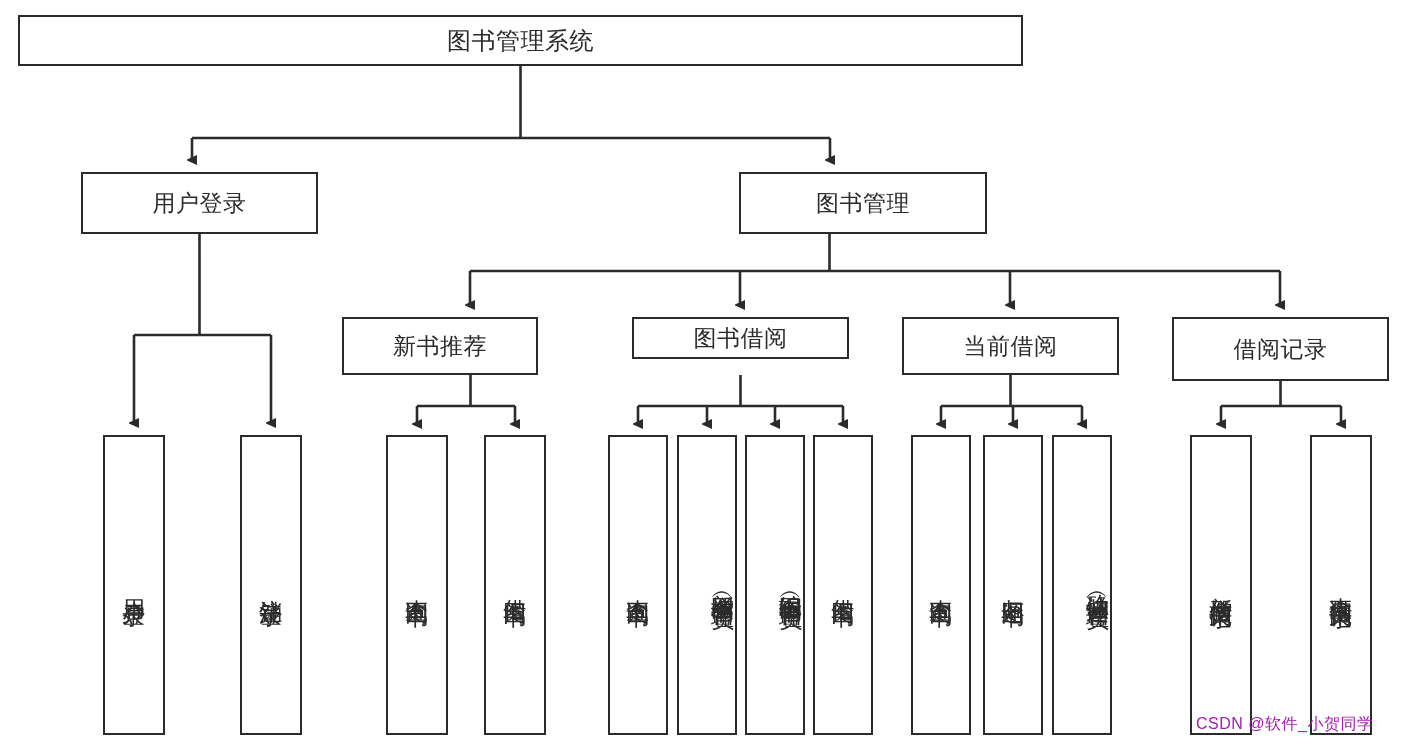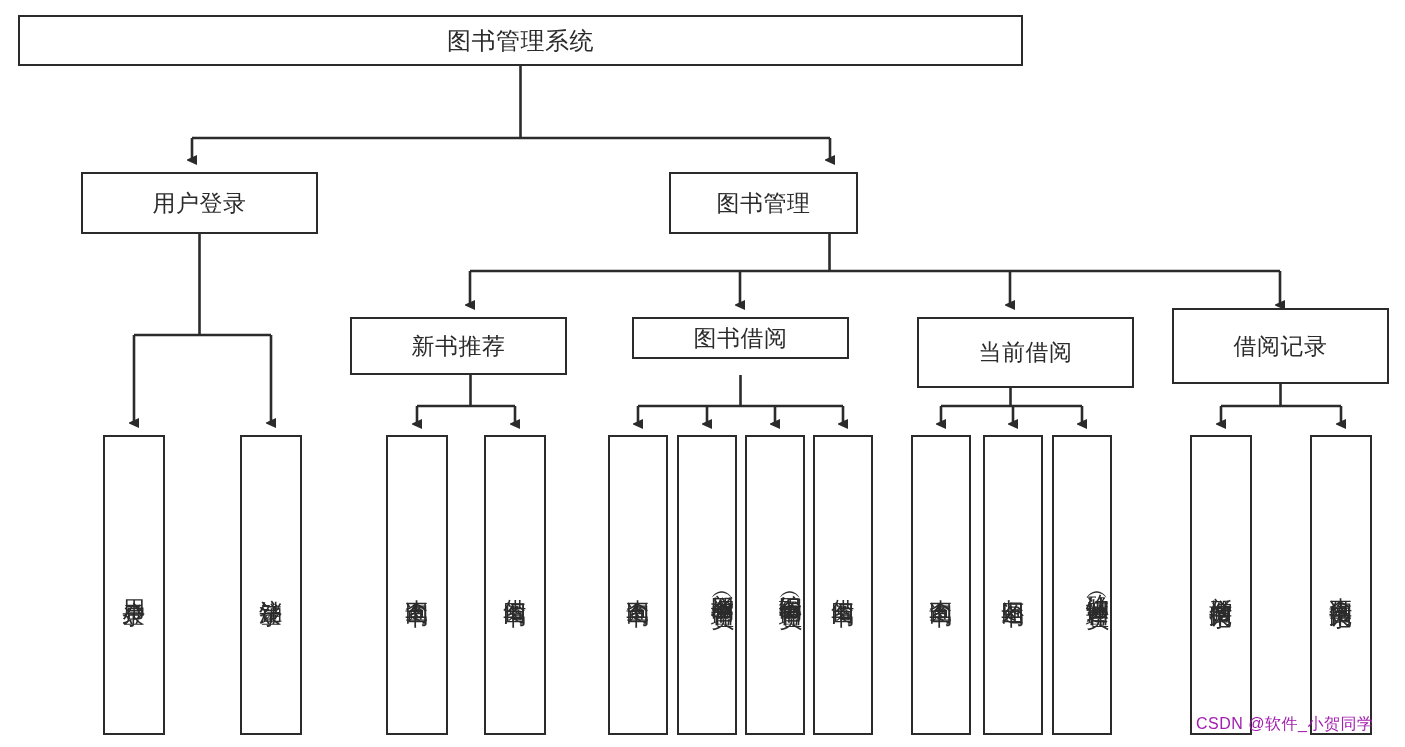--- a/index.html
+++ b/index.html
@@ -121,26 +121,26 @@
       <path d="M 1280.5 375 L 1280.5 406"></path>
       <path d="M 1221 406 L 1341 406"></path>
       <path d="M 1221 406 L 1221 424" marker-end="url(#arrowhead)"></path>
       <path d="M 1341 406 L 1341 424" marker-end="url(#arrowhead)"></path>
     </g>
   </svg>
 
   <div class="node horiz root" id="node-root" style="left: 18px; top: 15px; width: 1005px; height: 51px;">图书管理系统</div>
 
   <div class="node horiz" id="node-user-login" style="left: 81px; top: 172px; width: 237px; height: 62px;">用户登录</div>
-  <div class="node horiz" id="node-book-manage" style="left: 669px; top: 172px; width: 189px; height: 62px;">图书管理</div>
+  <div class="node horiz" id="node-book-manage" style="left: 739px; top: 172px; width: 248px; height: 62px;">图书管理</div>
 
-  <div class="node horiz" id="node-new-book-rec" style="left: 350px; top: 317px; width: 217px; height: 58px;">新书推荐</div>
+  <div class="node horiz" id="node-new-book-rec" style="left: 342px; top: 317px; width: 196px; height: 58px;">新书推荐</div>
   <div class="node horiz" id="node-book-borrow" style="left: 632px; top: 317px; width: 217px; height: 42px;">图书借阅</div>
-  <div class="node horiz" id="node-current-borrow" style="left: 902px; top: 317px; width: 217px; height: 71px; margin-left: 15px;">当前借阅</div>
-  <div class="node horiz" id="node-borrow-record" style="left: 1172px; top: 308px; width: 217px; height: 76px;">借阅记录</div>
+  <div class="node horiz" id="node-current-borrow" style="left: 902px; top: 317px; width: 217px; height: 58px;">当前借阅</div>
+  <div class="node horiz" id="node-borrow-record" style="left: 1172px; top: 317px; width: 217px; height: 64px;">借阅记录</div>
 
   <div id="leaf-layer">
       <div class="node vert tall-center" style="left: 103px; top: 435px; width: 62px; height: 300px;">用户登录</div>
       <div class="node vert tall-center" style="left: 240px; top: 435px; width: 62px; height: 300px;">注销登录</div>
       <div class="node vert tall-center" style="left: 386px; top: 435px; width: 62px; height: 300px;">查询图书</div>
       <div class="node vert tall-center" style="left: 484px; top: 435px; width: 62px; height: 300px;">借阅图书</div>
       <div class="node vert tall-center" style="left: 608px; top: 435px; width: 60px; height: 300px;">查询图书</div>
       <div class="node vert" style="left: 677px; top: 435px; width: 60px; height: 300px;">新增图书（管理员）</div>
       <div class="node vert" style="left: 745px; top: 435px; width: 60px; height: 300px;">编辑图书（管理员）</div>
       <div class="node vert tall-center" style="left: 813px; top: 435px; width: 60px; height: 300px;">借阅图书</div>

